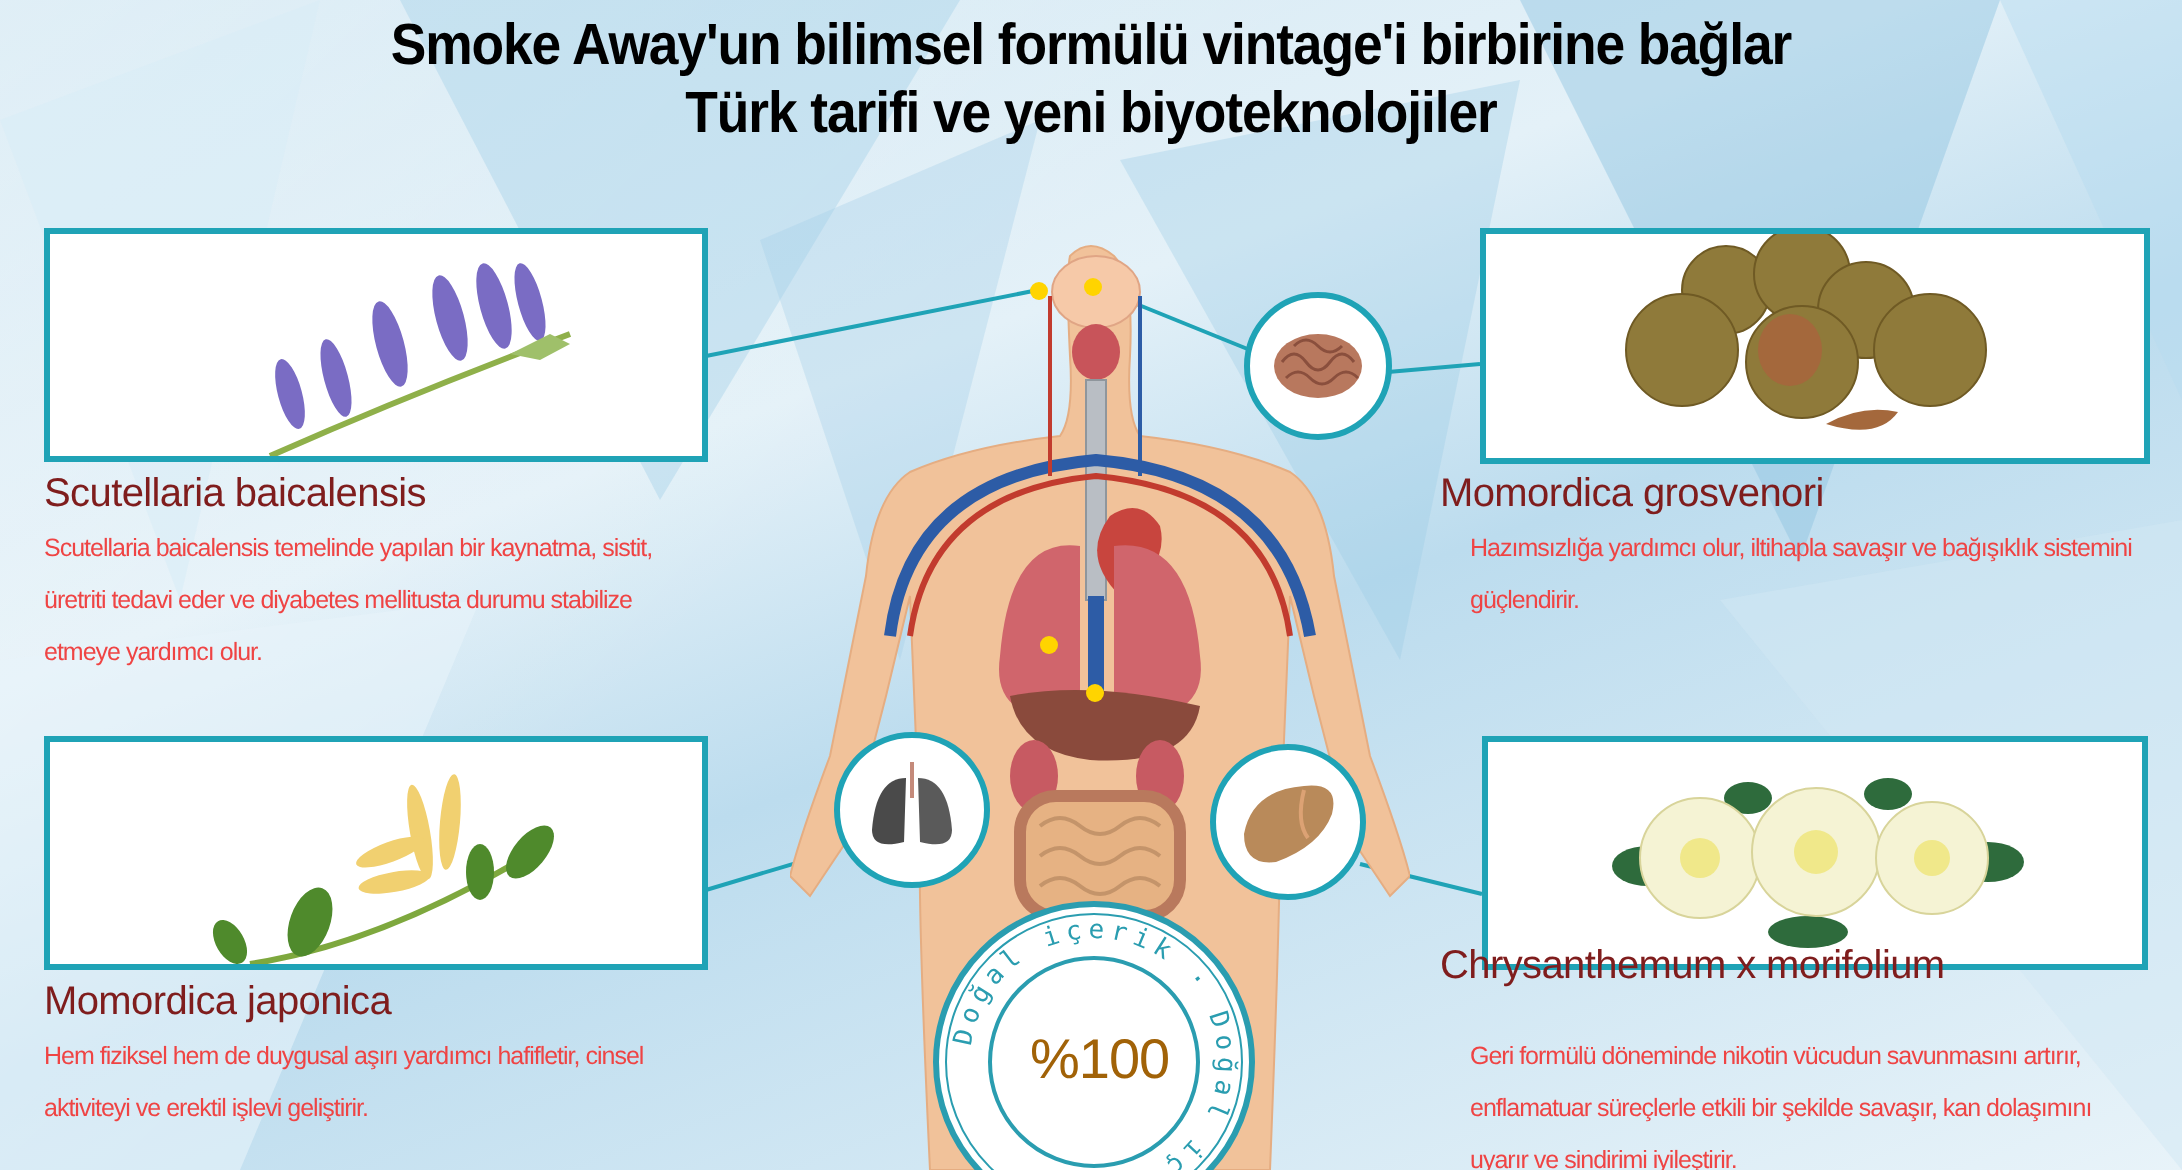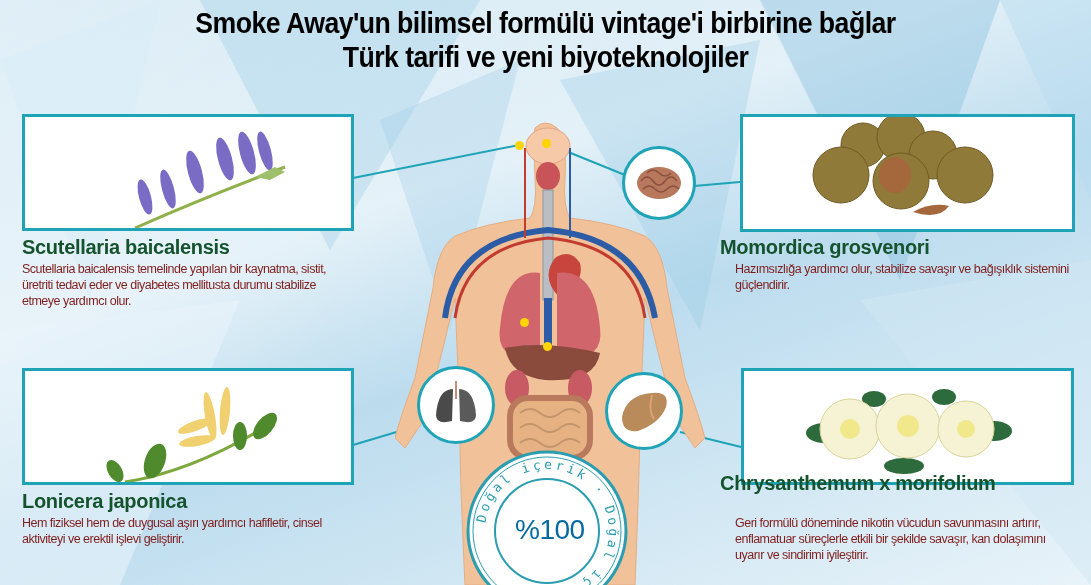--- a/index.html
+++ b/index.html
@@ -12,29 +12,29 @@
   }
   .facet { position:absolute; pointer-events:none; }
   .title {
     position:absolute; left:0; top:6px; width:1091px; text-align:center;
     font-weight:bold; font-size:29px; line-height:34px; color:#000;
     letter-spacing:-0.6px; transform:scaleX(0.92); transform-origin:center;
   }
   .box {
     position:absolute; background:#fff; border:3px solid #1fa3b6; box-sizing:border-box; overflow:hidden;
   }
-  .heading { position:absolute; font-weight:bold; font-size:20px; color:#14532d; letter-spacing:-0.3px; }
-  .desc { position:absolute; font-size:12.5px; line-height:16px; color:#7f1d1d; letter-spacing:-0.5px; }
+  .heading { position:absolute; font-weight:normal; font-size:20px; color:#7f1d1d; letter-spacing:-0.3px; }
+  .desc { position:absolute; font-size:12.5px; line-height:26px; color:#ef4444; letter-spacing:-0.5px; }
   .right { }
   .circle {
     position:absolute; border-radius:50%; background:#fff; border:3px solid #1fa3b6; box-sizing:border-box;
   }
   .dot { position:absolute; width:9px; height:9px; border-radius:50%; background:#ffd400; }
   svg.lines { position:absolute; left:0; top:0; }
-  .stamp-num { position:absolute; font-size:28px; color:#0369a1; letter-spacing:-0.5px; }
+  .stamp-num { position:absolute; font-size:28px; color:#a16207; letter-spacing:-0.5px; }
 </style>
 </head>
 <body>
 
 <svg class="facet" width="1091" height="585">
   <polygon points="200,0 480,0 330,250" fill="#a9d2e8" opacity="0.45"></polygon>
   <polygon points="760,0 1000,0 900,280" fill="#8fc3e0" opacity="0.45"></polygon>
   <polygon points="1000,0 1091,0 1091,200" fill="#b7dcef" opacity="0.5"></polygon>
   <polygon points="0,60 160,0 90,300" fill="#d8ecf6" opacity="0.6"></polygon>
   <polygon points="560,80 760,40 700,330" fill="#9ccbe4" opacity="0.35"></polygon>
@@ -156,40 +156,40 @@
       <circle cx="190" cy="38" r="24"></circle>
       <circle cx="98" cy="58" r="28"></circle>
       <circle cx="222" cy="58" r="28"></circle>
     </g>
     <circle cx="158" cy="64" r="28" fill="#8f7a3a" stroke="#6f5a24"></circle>
     <ellipse cx="152" cy="58" rx="16" ry="18" fill="#a4683c"></ellipse>
     <path d="M170,95 q18,-10 36,-6 q-10,14 -36,6 z" fill="#a4683c"></path>
   </svg>
 </div>
 <div class="heading right" style="left:720px;top:236px;width:355px">Momordica grosvenori</div>
-<div class="desc right" style="left:735px;top:261px;width:340px">Hazımsızlığa yardımcı olur, stabilize savaşır ve bağışıklık sistemini güçlendirir.</div>
+<div class="desc right" style="left:735px;top:261px;width:340px">Hazımsızlığa yardımcı olur, iltihapla savaşır ve bağışıklık sistemini güçlendirir.</div>
 
 <div class="box" style="left:22px;top:368px;width:332px;height:117px">
   <svg width="326" height="111">
     <path d="M100,111 Q170,100 250,50" stroke="#7ea83e" stroke-width="3" fill="none"></path>
     <g fill="#4f8a2c">
       <ellipse cx="130" cy="90" rx="10" ry="18" transform="rotate(20 130 90)"></ellipse>
       <ellipse cx="90" cy="100" rx="7" ry="12" transform="rotate(-30 90 100)"></ellipse>
       <ellipse cx="240" cy="55" rx="8" ry="16" transform="rotate(40 240 55)"></ellipse>
       <ellipse cx="215" cy="65" rx="7" ry="14"></ellipse>
     </g>
     <g fill="#f1d070">
       <ellipse cx="185" cy="45" rx="5" ry="24" transform="rotate(-10 185 45)"></ellipse>
       <ellipse cx="200" cy="40" rx="5" ry="24" transform="rotate(5 200 40)"></ellipse>
       <ellipse cx="170" cy="55" rx="18" ry="5" transform="rotate(-20 170 55)"></ellipse>
       <ellipse cx="172" cy="70" rx="18" ry="5" transform="rotate(-10 172 70)"></ellipse>
     </g>
   </svg>
 </div>
-<div class="heading" style="left:22px;top:490px">Lonicera japonica</div>
+<div class="heading" style="left:22px;top:490px">Momordica japonica</div>
 <div class="desc" style="left:22px;top:515px;width:330px">Hem fiziksel hem de duygusal aşırı yardımcı hafifletir, cinsel aktiviteyi ve erektil işlevi geliştirir.</div>
 
 <div class="box" style="left:741px;top:368px;width:333px;height:117px">
   <svg width="327" height="111">
     <g fill="#2e6b3c">
       <ellipse cx="80" cy="62" rx="18" ry="10"></ellipse>
       <ellipse cx="250" cy="60" rx="18" ry="10"></ellipse>
       <ellipse cx="130" cy="28" rx="12" ry="8"></ellipse>
       <ellipse cx="200" cy="26" rx="12" ry="8"></ellipse>
       <ellipse cx="160" cy="95" rx="20" ry="8"></ellipse>

